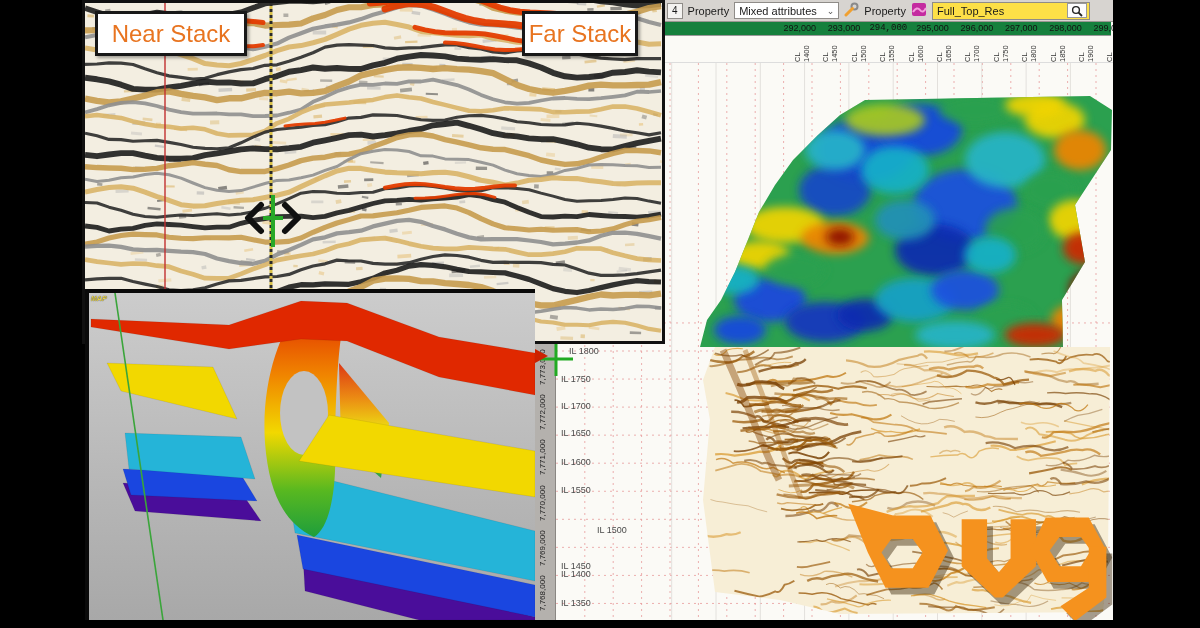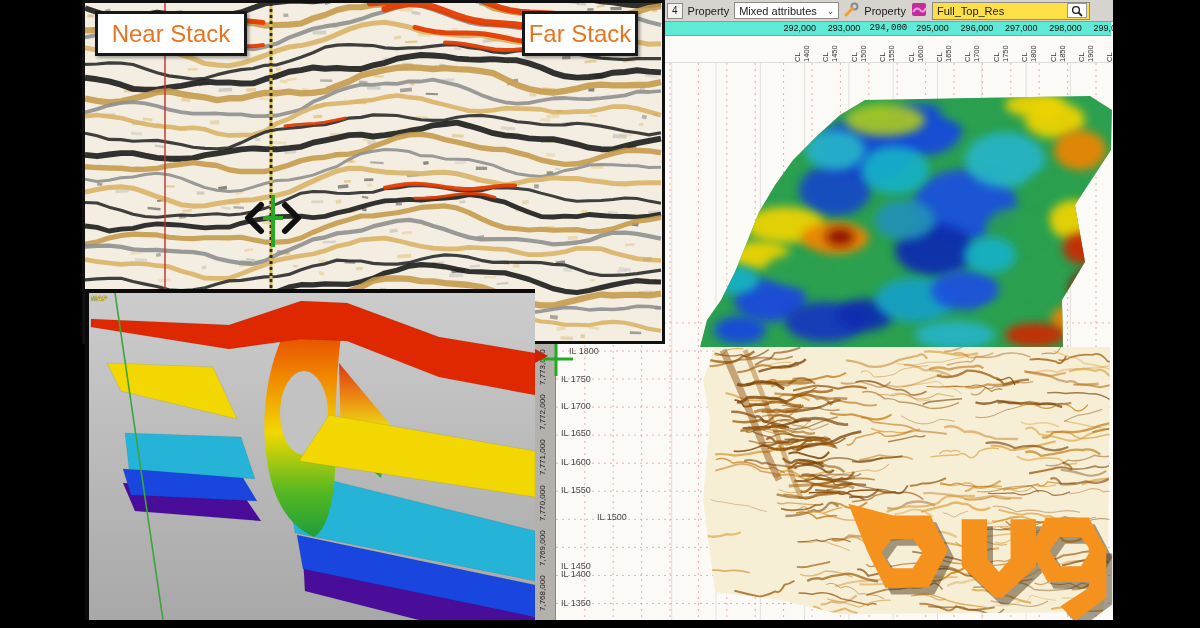--- a/index.html
+++ b/index.html
@@ -10,21 +10,21 @@
   
   .map-window{position:absolute;left:535px;top:0;width:578px;height:620px;background:#fbfaf6;overflow:hidden;}
   .toolbar{position:absolute;left:128px;top:0;width:450px;height:22px;background:#d7d4d0;
            border-bottom:1px solid #9a9792;display:flex;align-items:center;gap:5px;padding:0 4px;font-size:11px;color:#1a1a1a;}
   .pane-btn{background:#f4f3f1;border:1px solid #8f8c88;padding:0 4px;height:16px;line-height:14px;font-size:10px;}
   .tb-select{background:#fff;border:1px solid #8f8c88;height:17px;display:flex;align-items:center;gap:10px;padding:4px 4px;}
   .tb-select .chev{font-size:9px;color:#555;}
   .tb-field{background:#fde047;border:1px solid #8f8c88;height:18px;display:flex;align-items:center;padding:0 2px 0 4px;width:158px;}
   .tb-field .val{flex:1;font-size:11px;}
   .mag-btn{width:20px;height:15px;background:#fdfdfd;border:1px solid #999;display:flex;align-items:center;justify-content:center;}
-  .easting-band{position:absolute;left:128px;top:22px;width:448px;height:14px;background:#5eead4;border-bottom:1px solid #999;}
+  .easting-band{position:absolute;left:128px;top:22px;width:448px;height:14px;background:#15803d;border-bottom:1px solid #999;}
   .easting-band span{position:absolute;top:1px;transform:translateX(-50%);font-size:9px;color:#111;}
   .cl-strip{position:absolute;left:128px;top:36px;width:450px;height:27px;background:#fbfaf6;border-bottom:1px solid #ddd;}
   .vtext{writing-mode:vertical-rl;transform:rotate(180deg);}
   .cl-strip span{position:absolute;top:1px;height:25px;font-size:7.5px;color:#333;}
   .scale-strip{position:absolute;left:0;top:0;width:21px;height:620px;background:#b4b1ad;border-right:1px solid #8a8783;}
   .scale-strip span{position:absolute;left:3px;height:44px;font-size:8px;color:#222;}
   .il-label{position:absolute;left:26px;transform:translateY(-50%);font-size:9px;color:#4a4a4a;}
   .map-svg{position:absolute;left:0;top:0;}
   .logo-box{position:absolute;left:308px;top:490px;width:296px;height:132px;}
 
@@ -394,21 +394,21 @@
           <span class="vtext" style="top: 567px;">7,768,000</span>
         </div>
       </div>
     <div id="il-holder">
         <span class="il-label" style="top: 351px; padding-left: 8px;">IL 1800</span>
         <span class="il-label" style="top: 379px;">IL 1750</span>
         <span class="il-label" style="top: 406px;">IL 1700</span>
         <span class="il-label" style="top: 433px;">IL 1650</span>
         <span class="il-label" style="top: 462px;">IL 1600</span>
         <span class="il-label" style="top: 490px;">IL 1550</span>
-        <span class="il-label" style="top: 517px; padding-left: 36px;">IL 1500</span>
+        <span class="il-label" style="top: 530px; padding-left: 36px;">IL 1500</span>
         <span class="il-label" style="top: 566px;">IL 1450</span>
         <span class="il-label" style="top: 574px;">IL 1400</span>
         <span class="il-label" style="top: 603px;">IL 1350</span>
       </div>
 
     <div class="easting-band">
         <div id="easting-holder">
           <span style="left: 136.7px;">292,000</span>
           <span style="left: 181px;">293,000</span>
           <span style="left: 225.3px; font-family: Liberation Mono, monospace;">294,000</span>

